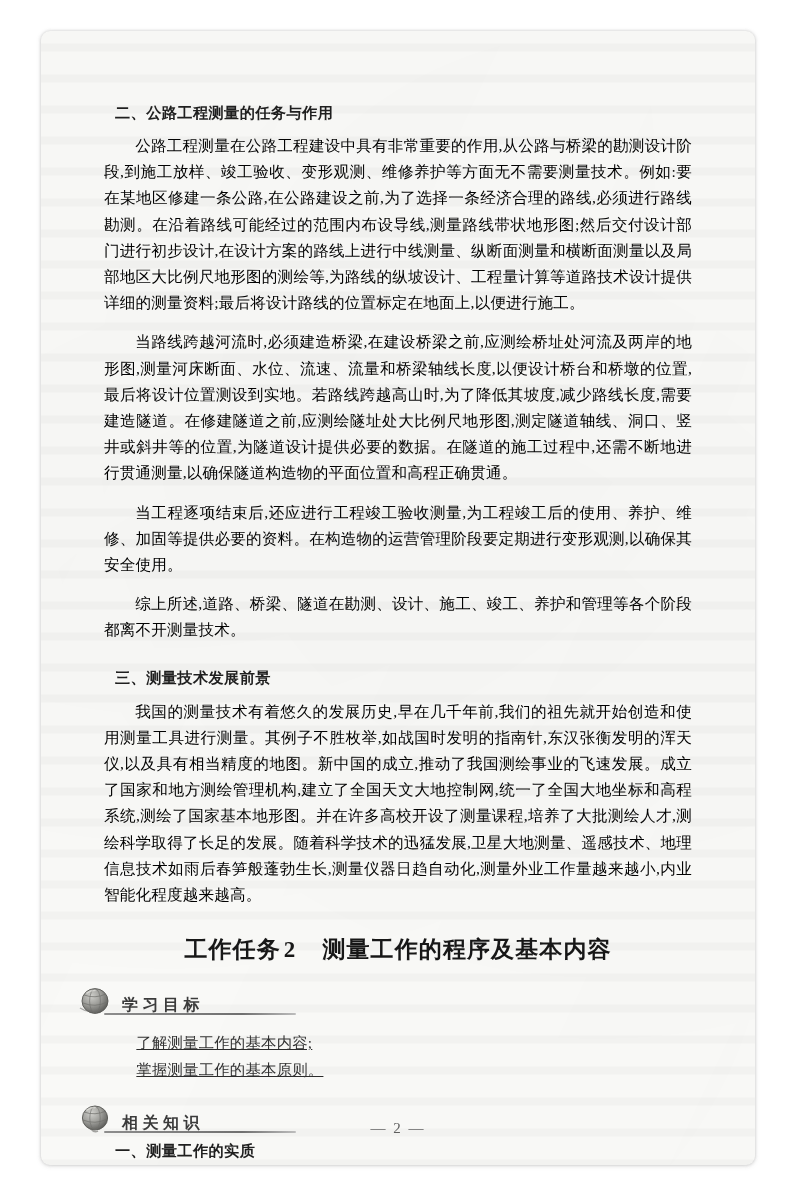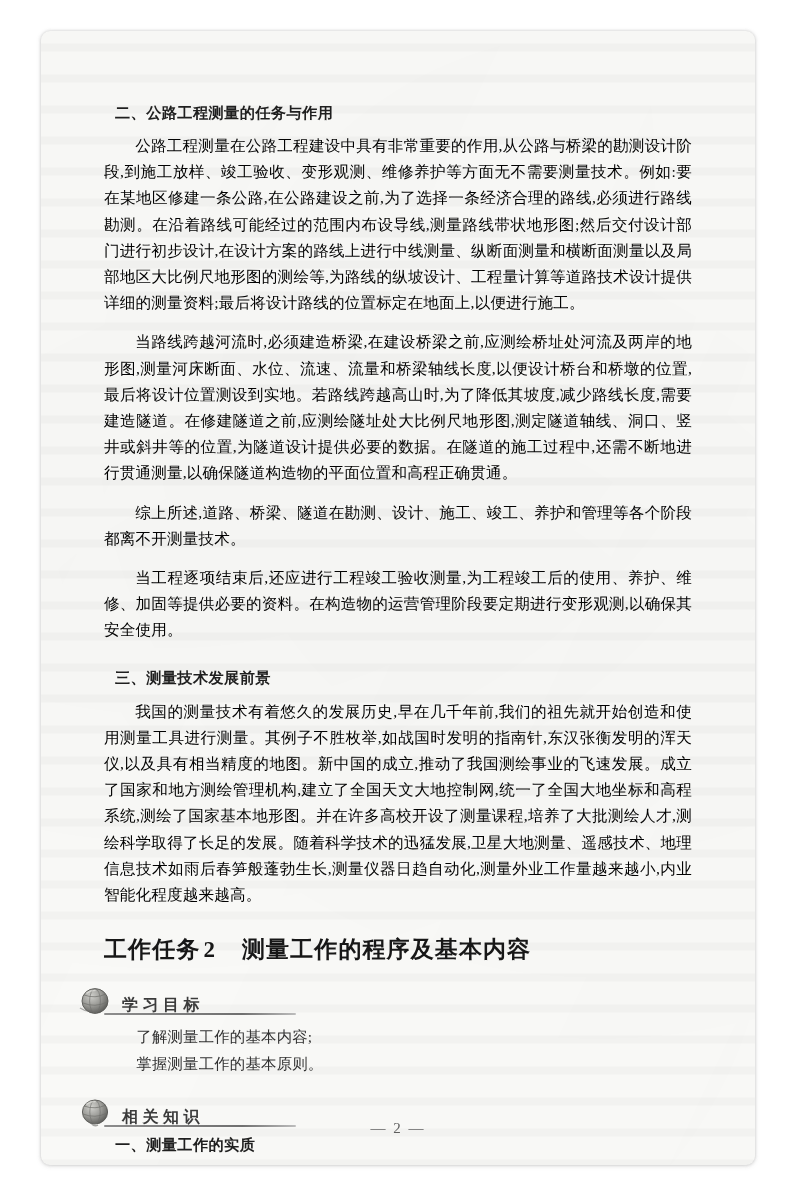--- a/index.html
+++ b/index.html
@@ -95,20 +95,21 @@
     text-justify: inter-ideograph;
     text-indent: 2em;
     letter-spacing: 0.15px;
     color: #000000;
   }
   p.body + p.body { margin-top: 13px; }
 
   
   #task-title {
     margin: 26px 0 14px 0;
+    text-align: center;
     font-family: "DejaVu Sans", "Liberation Sans", sans-serif;
     font-weight: bold;
     font-size: 23px;
     letter-spacing: 1.1px;
     color: #151515;
   }
   #task-title .tt-num {
     font-family: "Liberation Serif", "DejaVu Serif", serif;
     padding-left: 3px;
   }
@@ -142,23 +143,24 @@
     position: absolute;
     left: 26px;
     top: 30px;
     width: 192px;
     height: 2px;
     background: linear-gradient(to right, #8d8d8d 0%, #6f6f6f 72%, #bdbdbd 100%);
     border-radius: 1px;
   }
 
   .objective-list {
-    margin: 6px 0 0 0;
+    margin: 12px 0 0 0;
     padding: 0;
     list-style: none;
+    text-decoration: underline;
   }
   .objective-list li {
     font-size: 15.4px;
     line-height: 27px;
     letter-spacing: 0.2px;
     color: #303030;
     margin-left: 2.1em;
   }
 
   
@@ -185,22 +187,22 @@
 
     <div id="bleed-through"></div>
     <div id="paper-grain"></div>
 
     <div id="content">
 
       <h2 class="sec-head" id="sec-head-2">二、公路工程测量的任务与作用</h2>
 
       <p class="body">公路工程测量在公路工程建设中具有非常重要的作用,从公路与桥梁的勘测设计阶段,到施工放样、竣工验收、变形观测、维修养护等方面无不需要测量技术。例如:要在某地区修建一条公路,在公路建设之前,为了选择一条经济合理的路线,必须进行路线勘测。在沿着路线可能经过的范围内布设导线,测量路线带状地形图;然后交付设计部门进行初步设计,在设计方案的路线上进行中线测量、纵断面测量和横断面测量以及局部地区大比例尺地形图的测绘等,为路线的纵坡设计、工程量计算等道路技术设计提供详细的测量资料;最后将设计路线的位置标定在地面上,以便进行施工。</p>
       <p class="body">当路线跨越河流时,必须建造桥梁,在建设桥梁之前,应测绘桥址处河流及两岸的地形图,测量河床断面、水位、流速、流量和桥梁轴线长度,以便设计桥台和桥墩的位置,最后将设计位置测设到实地。若路线跨越高山时,为了降低其坡度,减少路线长度,需要建造隧道。在修建隧道之前,应测绘隧址处大比例尺地形图,测定隧道轴线、洞口、竖井或斜井等的位置,为隧道设计提供必要的数据。在隧道的施工过程中,还需不断地进行贯通测量,以确保隧道构造物的平面位置和高程正确贯通。</p>
+      <p class="body">当工程逐项结束后,还应进行工程竣工验收测量,为工程竣工后的使用、养护、维修、加固等提供必要的资料。在构造物的运营管理阶段要定期进行变形观测,以确保其安全使用。</p>
       <p class="body">综上所述,道路、桥梁、隧道在勘测、设计、施工、竣工、养护和管理等各个阶段都离不开测量技术。</p>
-      <p class="body">当工程逐项结束后,还应进行工程竣工验收测量,为工程竣工后的使用、养护、维修、加固等提供必要的资料。在构造物的运营管理阶段要定期进行变形观测,以确保其安全使用。</p>
 
       <h2 class="sec-head" id="sec-head-3">三、测量技术发展前景</h2>
 
       <p class="body">我国的测量技术有着悠久的发展历史,早在几千年前,我们的祖先就开始创造和使用测量工具进行测量。其例子不胜枚举,如战国时发明的指南针,东汉张衡发明的浑天仪,以及具有相当精度的地图。新中国的成立,推动了我国测绘事业的飞速发展。成立了国家和地方测绘管理机构,建立了全国天文大地控制网,统一了全国大地坐标和高程系统,测绘了国家基本地形图。并在许多高校开设了测量课程,培养了大批测绘人才,测绘科学取得了长足的发展。随着科学技术的迅猛发展,卫星大地测量、遥感技术、地理信息技术如雨后春笋般蓬勃生长,测量仪器日趋自动化,测量外业工作量越来越小,内业智能化程度越来越高。</p>
 
       <div id="task-title">
         <span>工作任务</span><span class="tt-num">2</span><span class="tt-gap"></span><span>测量工作的程序及基本内容</span>
       </div>
 
       <div class="badge-row">

